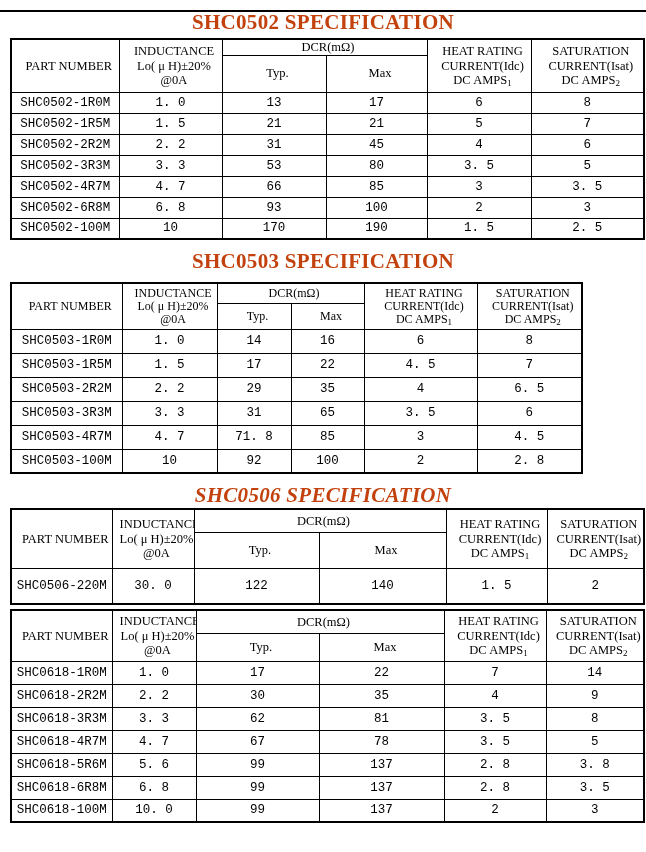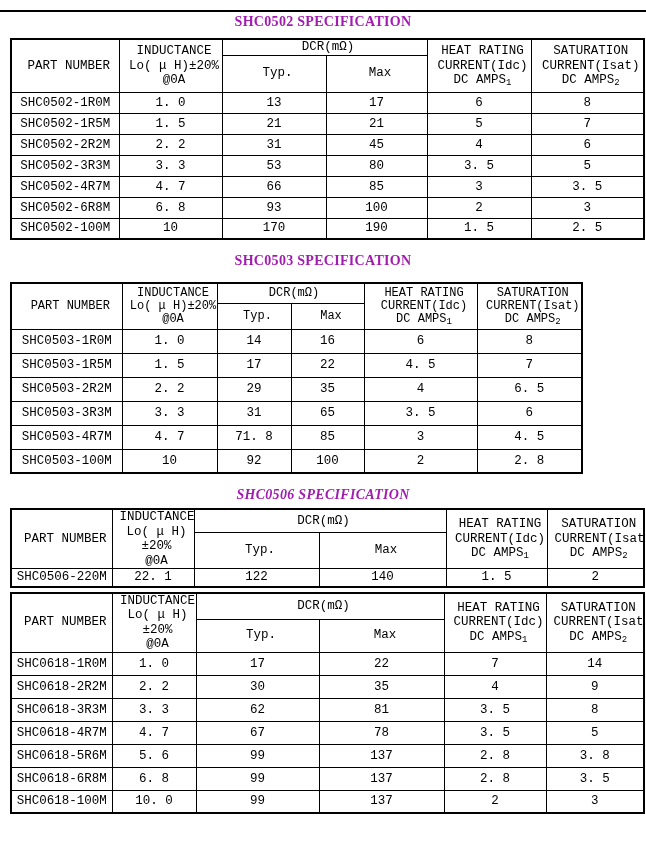--- a/index.html
+++ b/index.html
@@ -27,24 +27,24 @@
     position: absolute;
     top: 0;
     left: 0;
     width: 646px;
   }
   .section-title {
     margin: 0;
     text-align: center;
     font-family: "Liberation Serif", serif;
     font-weight: bold;
-    font-size: 14px;
+    font-size: 21px;
     line-height: 22px;
     letter-spacing: 0.3px;
-    color: #a21caf;
+    color: #c2410c;
   }
   .sec-shc0502 .section-title { margin-top: 11px; }
   .sec-shc0503 .section-title { margin-top: 10px; }
   .sec-shc0506 .section-title { margin-top: 10px; font-style: italic; }
   .sec-shc0618 .section-title { margin-top: 9px;  }
 
   table.spec-table {
     border-collapse: collapse;
     table-layout: fixed;
     margin-left: 10px;
@@ -56,21 +56,21 @@
   .sec-shc0618 table.spec-table { margin-top: 4px;  width: 633px; }
 
   .spec-table th, .spec-table td {
     border: 1px solid #000;
     padding: 0;
     text-align: center;
     vertical-align: middle;
     overflow: hidden;
   }
   .spec-table th {
-    font-family: Liberation Mono, monospace;
+    font-family: Liberation Serif, serif;
     font-weight: normal;
     font-size: 12.5px;
     line-height: 14.5px;
     padding-left: 7px;
   }
   .sec-shc0503 .spec-table th { font-size: 12px; line-height: 13px; }
   .spec-table td {
     font-family: "Liberation Mono", "DejaVu Sans Mono", monospace;
     font-size: 12.5px;
     white-space: nowrap;
@@ -89,21 +89,21 @@
   .sec-shc0502 tr.hrow1 { height: 16px; }
   .sec-shc0502 tr.hrow2 { height: 37px; }
   .sec-shc0502 tbody tr { height: 21px; }
 
   .sec-shc0503 tr.hrow1 { height: 20px; }
   .sec-shc0503 tr.hrow2 { height: 26px; }
   .sec-shc0503 tbody tr { height: 24px; }
 
   .sec-shc0506 tr.hrow1 { height: 23px; }
   .sec-shc0506 tr.hrow2 { height: 36px; }
-  .sec-shc0506 tbody tr { height: 18px; margin-left: 8px; }
+  .sec-shc0506 tbody tr { height: 36px; margin-left: 8px; }
 
   .sec-shc0618 tr.hrow1 { height: 23px; }
   .sec-shc0618 tr.hrow2 { height: 28px; }
   .sec-shc0618 tbody tr { height: 23px; }
 </style>
 </head>
 <body>
 
 <div class="top-rule"></div>
 <div id="doc">
@@ -323,21 +323,21 @@
             </th>
           </tr>
           <tr class="hrow2">
             <th>Typ.</th>
             <th>Max</th>
           </tr>
         </thead>
         <tbody>
           <tr>
             <td>SHC0506-220M</td>
-            <td>22. 1</td>
+            <td>30. 0</td>
             <td>122</td>
             <td>140</td>
             <td>1. 5</td>
             <td>2</td>
           </tr>
         </tbody>
       </table>
     </section>
     <section class="spec-section sec-shc0618">
       <table class="spec-table">

